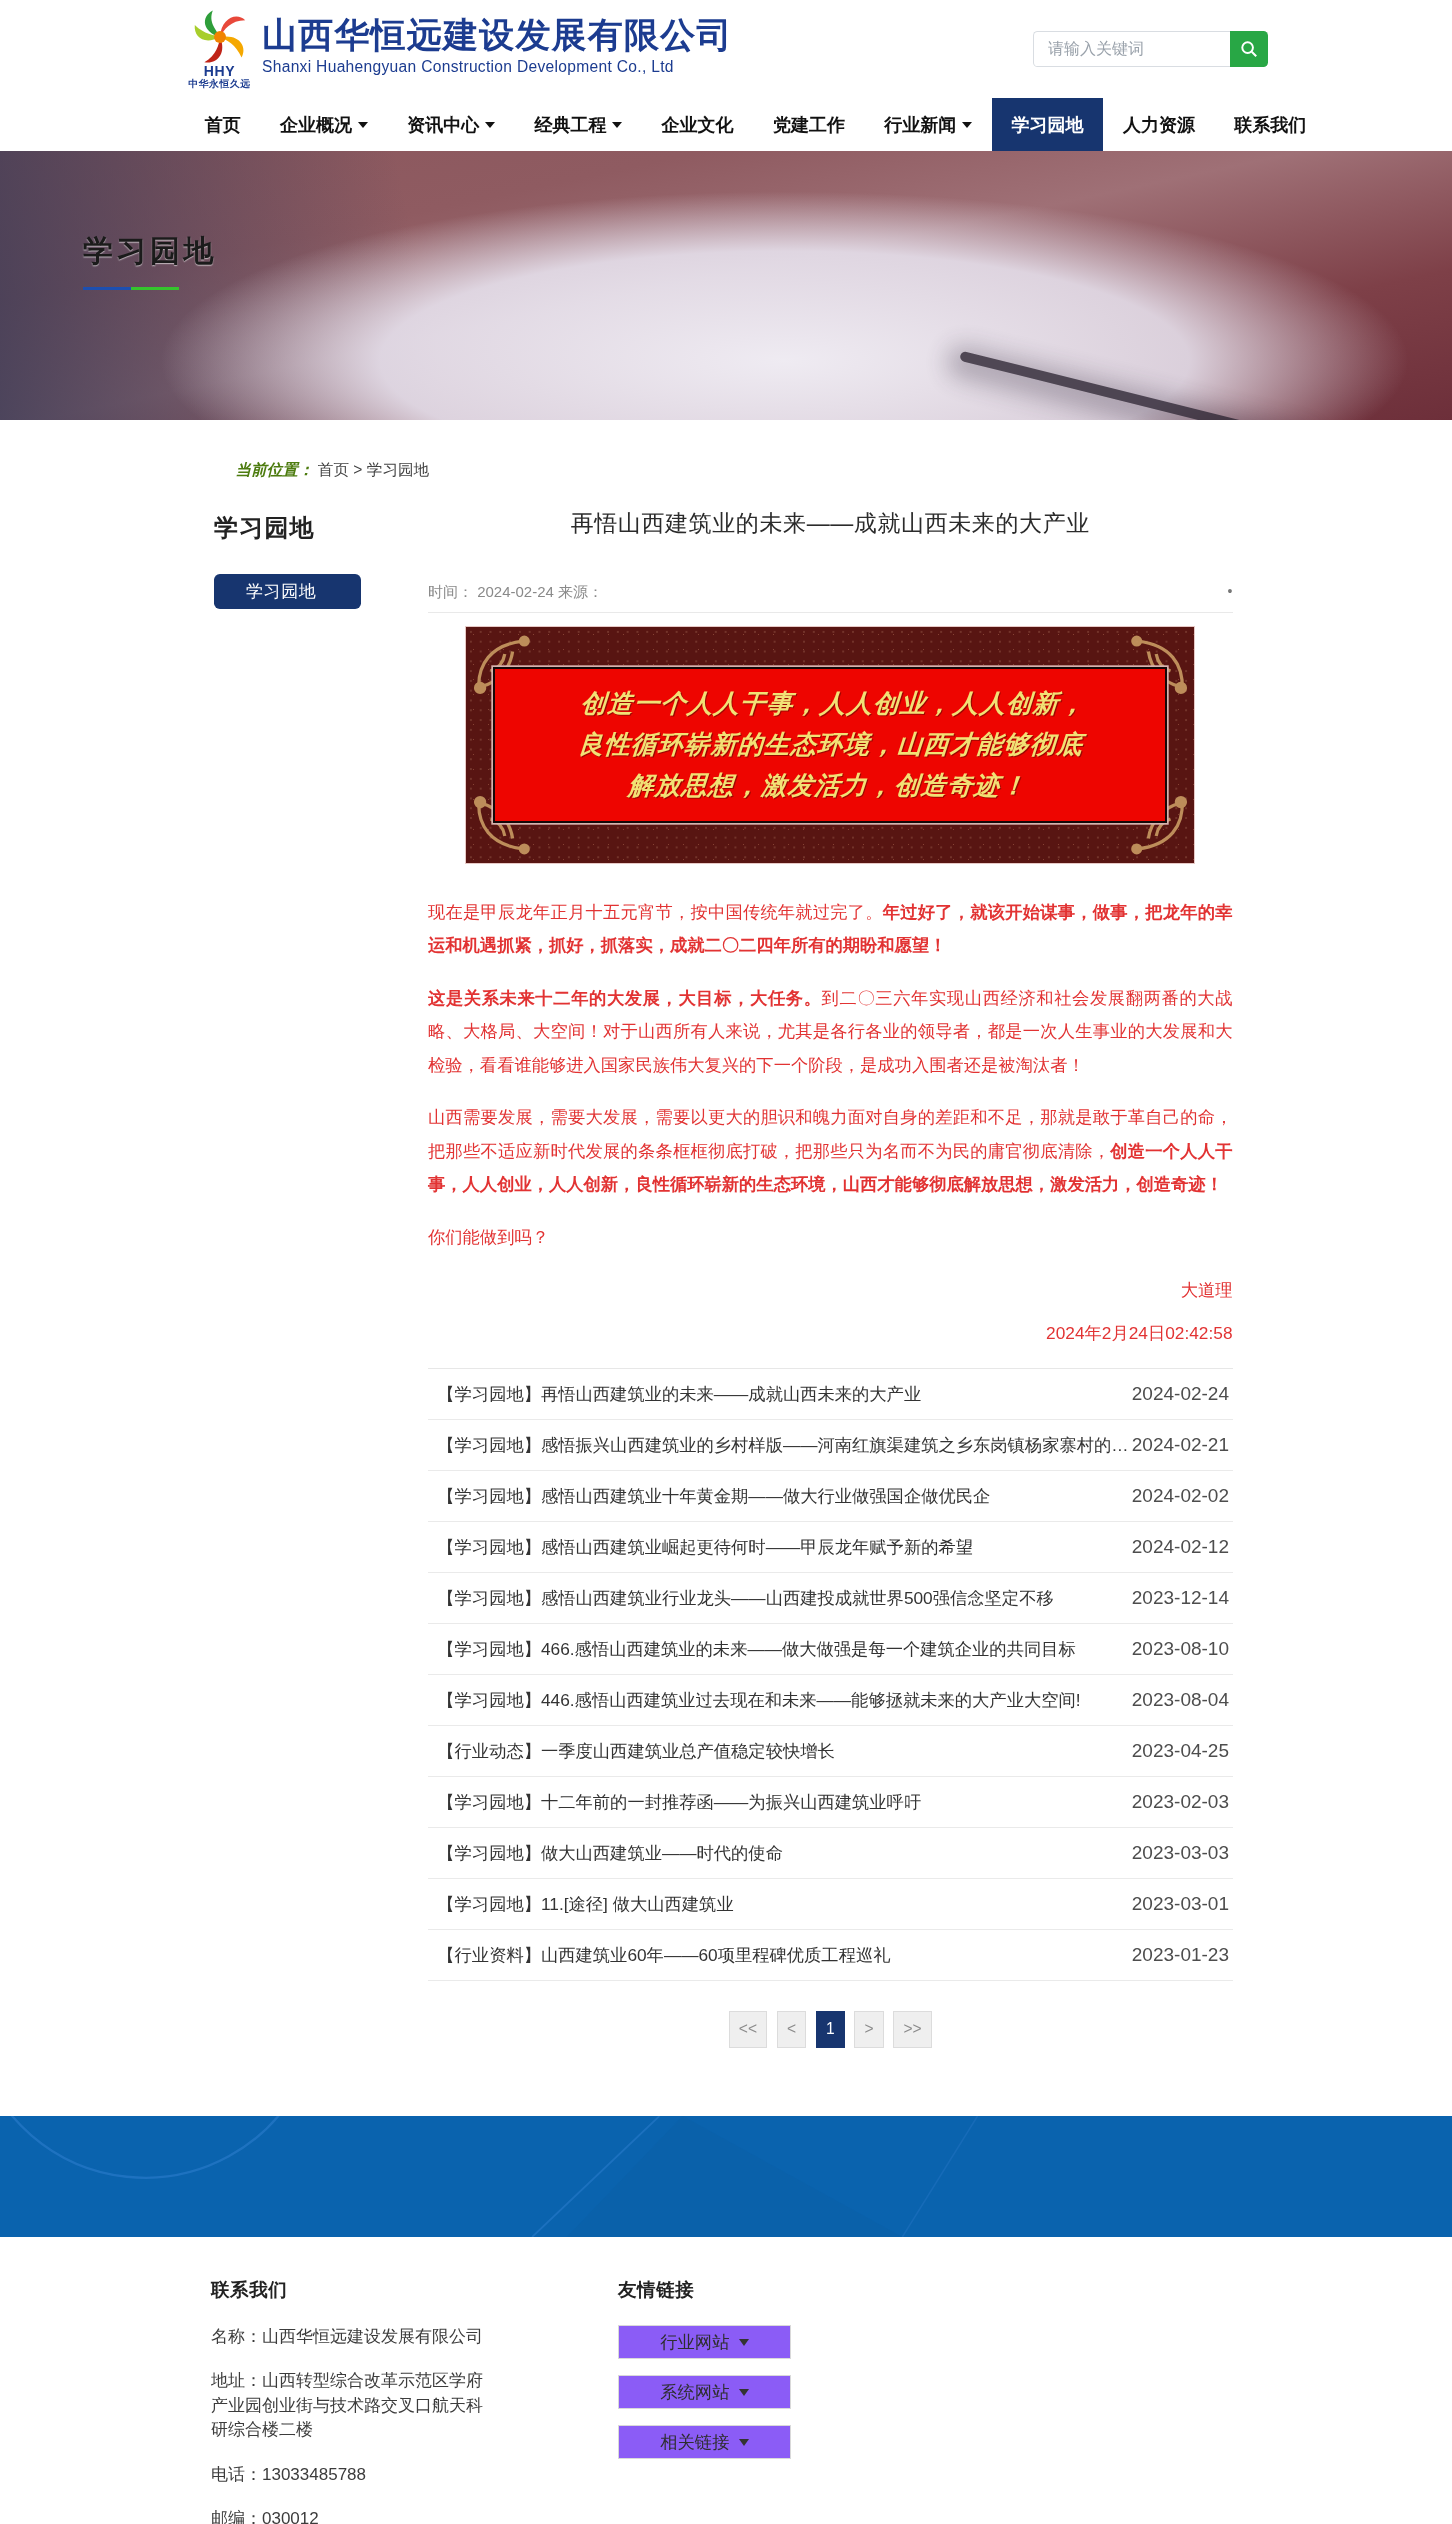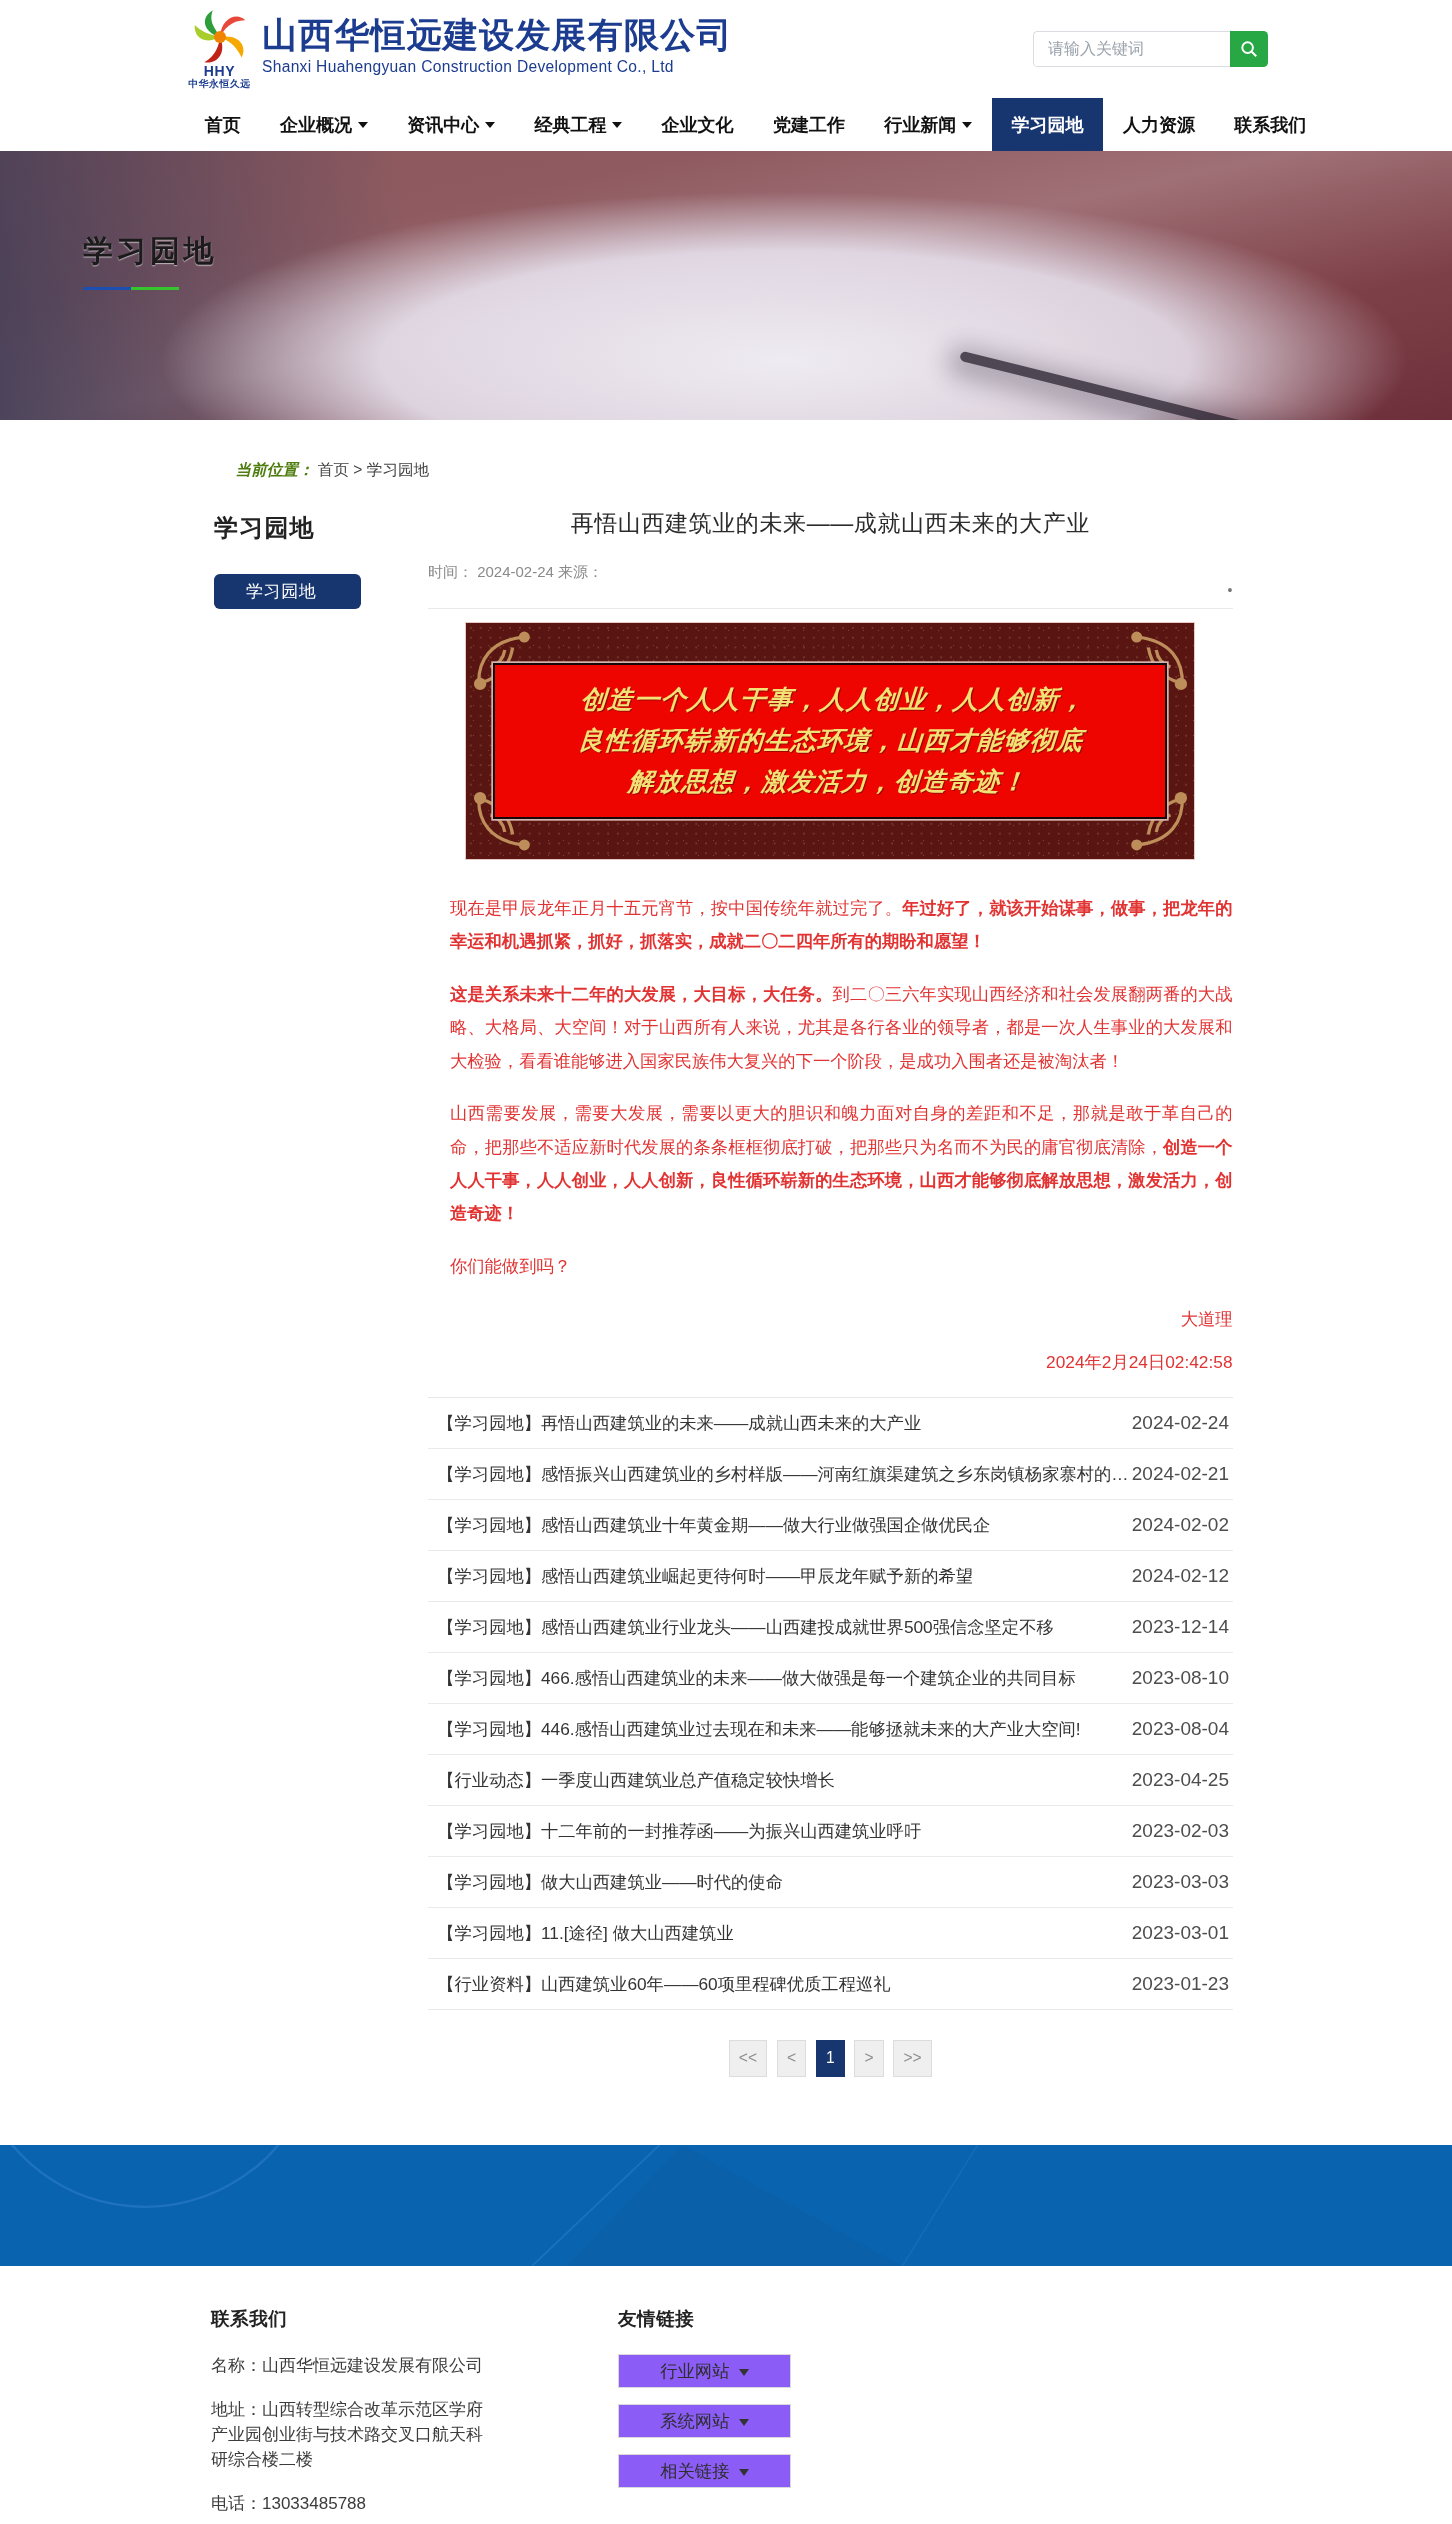--- a/index.html
+++ b/index.html
@@ -72,21 +72,21 @@
   .side { width:243px; padding-left:29px; flex:none; }
   .side-title { font-size:24px; color:#222; letter-spacing:1.2px; margin-top:3.5px; }
   .side-item {
     margin-top:30px; width:147px; height:35px; background:#17356f; color:#fff;
     border-radius:5.8px; display:flex; align-items:center; padding-left:32px;
     font-size:17px; cursor:pointer; letter-spacing:0.6px;
   }
   .main-col { flex:1; padding-right:47px; }
 
   .article-title { text-align:center; font-size:23px; color:#2b2b2b; font-weight:normal; letter-spacing:0.6px; }
-  .article-meta { margin-top:24px; font-size:15px; color:#8a8a8a; display:flex;flex-direction:column; }
+  .article-meta { margin-top:44px; font-size:15px; color:#8a8a8a; display:flex; }
   .article-meta .dot { margin-left:auto; color:#777; font-size:14px; }
   .meta-rule { border:none; border-top:0.6px solid #e9e9e9; margin:10.4px 0 12.7px; }
 
   
   .quote-frame {
     position:relative; width:730px; height:238px; margin:0 auto;
     background:
       radial-gradient(rgba(255,185,140,0.28) 0.9px, transparent 1px),
       radial-gradient(rgba(255,210,170,0.16) 0.7px, transparent 0.8px),
       #581512;
@@ -105,21 +105,21 @@
     text-shadow:1.2px 1.2px 0 rgba(90,10,0,.55);
   }
   .flourish { position:absolute; z-index:1; width:65px; height:65px; opacity:.9; }
   .flourish.tl { left:4.6px; top:4.6px; }
   .flourish.tr { right:4.6px; top:4.6px; transform:scaleX(-1); }
   .flourish.bl { left:4.6px; bottom:4.6px; transform:scaleY(-1); }
   .flourish.br { right:4.6px; bottom:4.6px; transform:scale(-1,-1); }
 
   
   .article-body { margin-top:32px; }
-  .para { font-size:17.3px; line-height:1.92; color:#e23333; margin-bottom:19.7px; text-align:justify;margin-left:22px; }
+  .para { font-size:17.3px; line-height:1.92; color:#e23333; margin-bottom:19.7px; text-align:justify; }
   .para b { font-weight:bold; }
   .para.right { text-align:right; margin-bottom:10.4px; }
 
   
   .list-rule { border:none; border-top:0.6px solid #e7e7e7; margin:17.3px 0 0; }
   .news-row {
     display:flex; align-items:center; justify-content:space-between;
     height:51px; border-bottom:0.6px solid #eaeaea; cursor:pointer;
   }
   .news-title { font-size:17.3px; color:#333; padding-left:9.3px; white-space:nowrap; overflow:hidden; text-overflow:ellipsis; }

